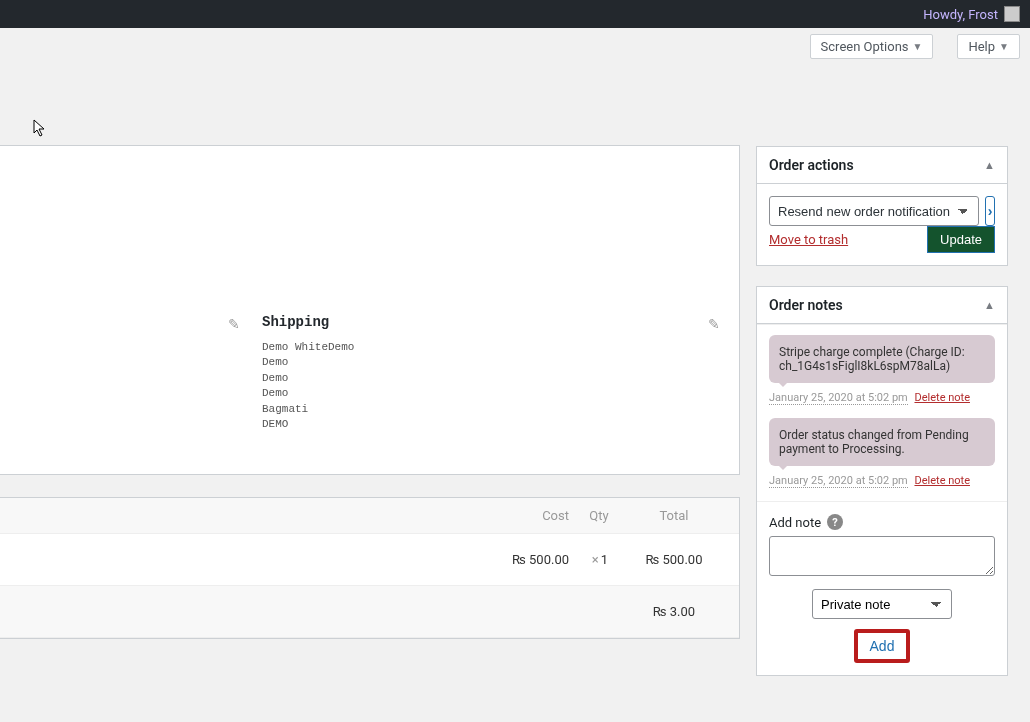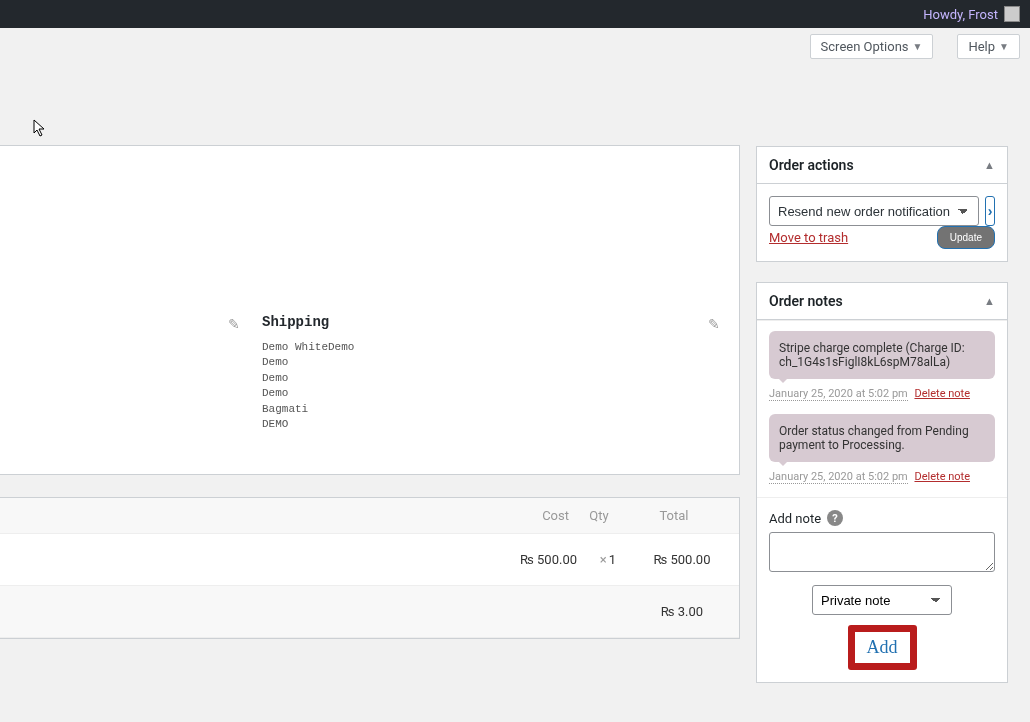--- a/index.html
+++ b/index.html
@@ -110,21 +110,21 @@
       padding: 10px 20px;
       color: #999;
       font-size: 13px;
       border-bottom: 1px solid #eee;
     }
     .col-cost { width: 80px; text-align: right; margin-left: auto; }
     .col-qty { width: 60px; text-align: center; }
     .col-total { width: 90px; text-align: center; }
     .items-row {
       display: flex;
-      padding: 18px 12px;
+      padding: 18px 20px;
       font-size: 13px;
       color: #333;
       border-bottom: 1px solid #eee;
     }
     .items-row.summary {
       background: #f8f8f8;
     }
     .items-row .col-cost, .items-row .col-qty, .items-row .col-total {
       font-size: 13px;
     }
@@ -187,26 +187,26 @@
       font-weight: bold;
     }
     .action-footer { display: flex; justify-content: space-between; align-items: center; }
     .trash-link {
       color: #b32d2e;
       text-decoration: underline;
       font-size: 13px;
       cursor: pointer;
     }
     .update-btn {
-      background: #737373;
+      background: #14532d;
       color: #fff;
       border: 1px solid #2271b1;
-      border-radius: 8px;
+      border-radius: 0;
       padding: 5px 12px;
-      font-size: 10px;
+      font-size: 13px;
       cursor: pointer;
     }
     .note-item {
       background: #d7cad2;
       border-radius: 6px;
       padding: 10px;
       font-size: 12px;
       color: #333;
       margin-bottom: 6px;
       position: relative;
@@ -252,28 +252,27 @@
       background: #fff;
       width: 140px;
       height: 30px;
       appearance: none;
       background-image: linear-gradient(45deg, transparent 50%, #555 50%), linear-gradient(135deg, #555 50%, transparent 50%);
       background-position: calc(100% - 15px) 12px, calc(100% - 10px) 12px;
       background-size: 5px 5px, 5px 5px;
       background-repeat: no-repeat;
     }
     .add-btn {
-      border: 7px solid #b91c1c;
+      border: 4px solid #b91c1c;
       background: #fff;
       color: #2271b1;
       border-radius: 3px;
       padding: 5px 12px;
-      font-size: 18px;
-      cursor: pointer;
-      font-family: Liberation Serif, serif;
+      font-size: 14px;
+      cursor: pointer;
     }
     .cursor-arrow {
       position: absolute;
       left: 33px;
       top: 119px;
       z-index: 1000;
       pointer-events: none;
     }
     .notes-list-wrap { border-top: 1px solid #eee; padding: 10px 12px 0; }
     .notes-add-wrap { border-top: 1px solid #eee; padding: 12px; }

